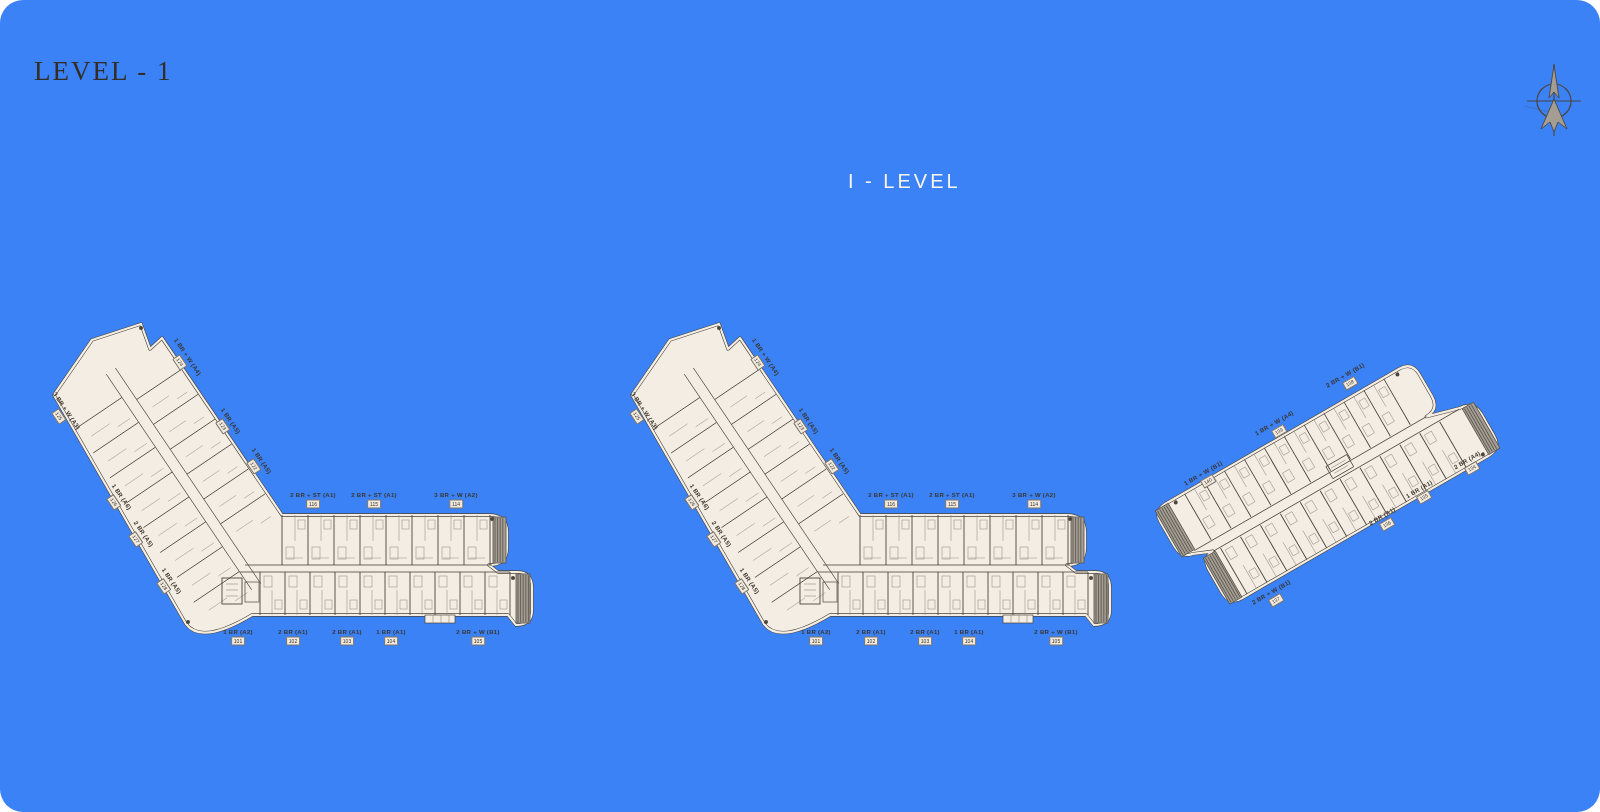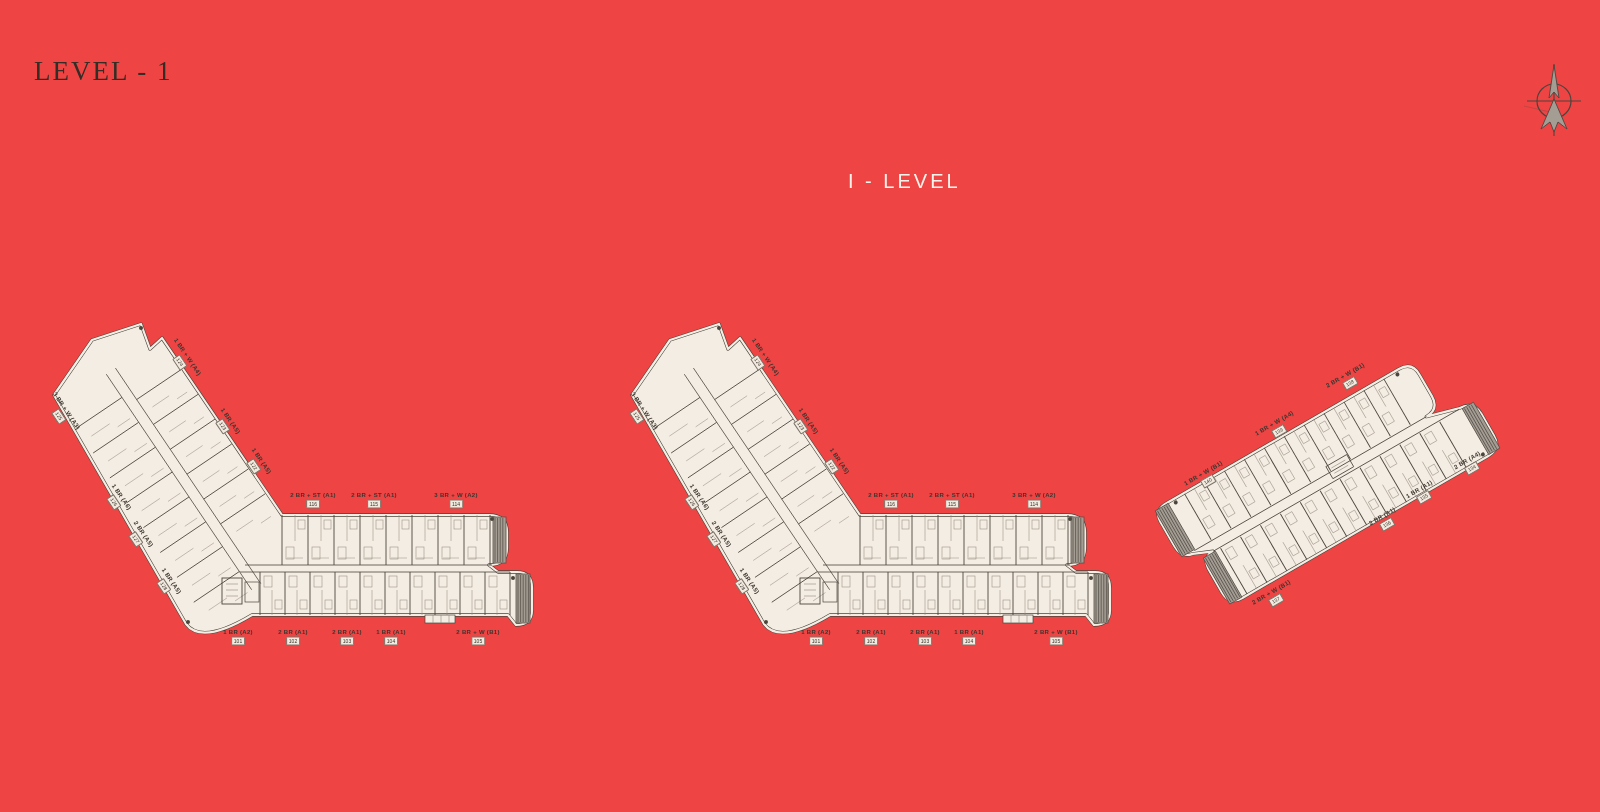--- a/index.html
+++ b/index.html
@@ -33,21 +33,21 @@
     font-size:6px;letter-spacing:.3px;line-height:6px;white-space:nowrap;
     font-weight:bold;
   }
   .ul-n{
     font-size:5px;line-height:7px;padding:0 2px;border-radius:1px;
   }
 </style>
 </head>
 <body>
 
-<div id="stage" style="background: #ef4444;">
+<div id="stage" style="background: #3b82f6; border-radius: 23px;">
   <svg id="plan-svg" width="1600" height="812">
       <g transform="translate(40,300)">
         <path d="M 14 95 L 52 40 L 101 24 L 110 49 L 122 38 L 242 215 L 449 215 Q 467 215 467 232 L 467 248 Q 467 265 449 265 L 458 272 L 477 272 Q 492 272 492 288 L 492 310 Q 492 325 476 325 L 468 315 L 212 315 Q 162 345 146 324 Z" fill="#f4ede3" stroke="none"></path>
         <path d="M 14 95 L 52 40 L 101 24 L 110 49 L 122 38 L 242 215 L 449 215 Q 467 215 467 232 L 467 248 Q 467 265 449 265 L 458 272 L 477 272 Q 492 272 492 288 L 492 310 Q 492 325 476 325 L 468 315 L 212 315 Q 162 345 146 324 Z" fill="none" stroke="#4b453d" stroke-width="3.4" stroke-linejoin="round"></path>
         <path d="M 14 95 L 52 40 L 101 24 L 110 49 L 122 38 L 242 215 L 449 215 Q 467 215 467 232 L 467 248 Q 467 265 449 265 L 458 272 L 477 272 Q 492 272 492 288 L 492 310 Q 492 325 476 325 L 468 315 L 212 315 Q 162 345 146 324 Z" fill="none" stroke="#f4ede3" stroke-width="2.2" stroke-linejoin="round"></path>
         <line x1="205" y1="265" x2="452" y2="265" stroke="#4b453d" stroke-width="0.8" opacity="1"></line>
         <line x1="200" y1="272" x2="470" y2="272" stroke="#4b453d" stroke-width="0.8" opacity="1"></line>
         <line x1="66.303" y1="74.203" x2="211.643" y2="289.743" stroke="#4b453d" stroke-width="0.8" opacity="1"></line>
         <line x1="75.422" y1="68.054" x2="220.762" y2="283.594" stroke="#4b453d" stroke-width="0.8" opacity="1"></line>
         <line x1="242" y1="215" x2="242" y2="265" stroke="#4b453d" stroke-width="0.9" opacity="1"></line>

